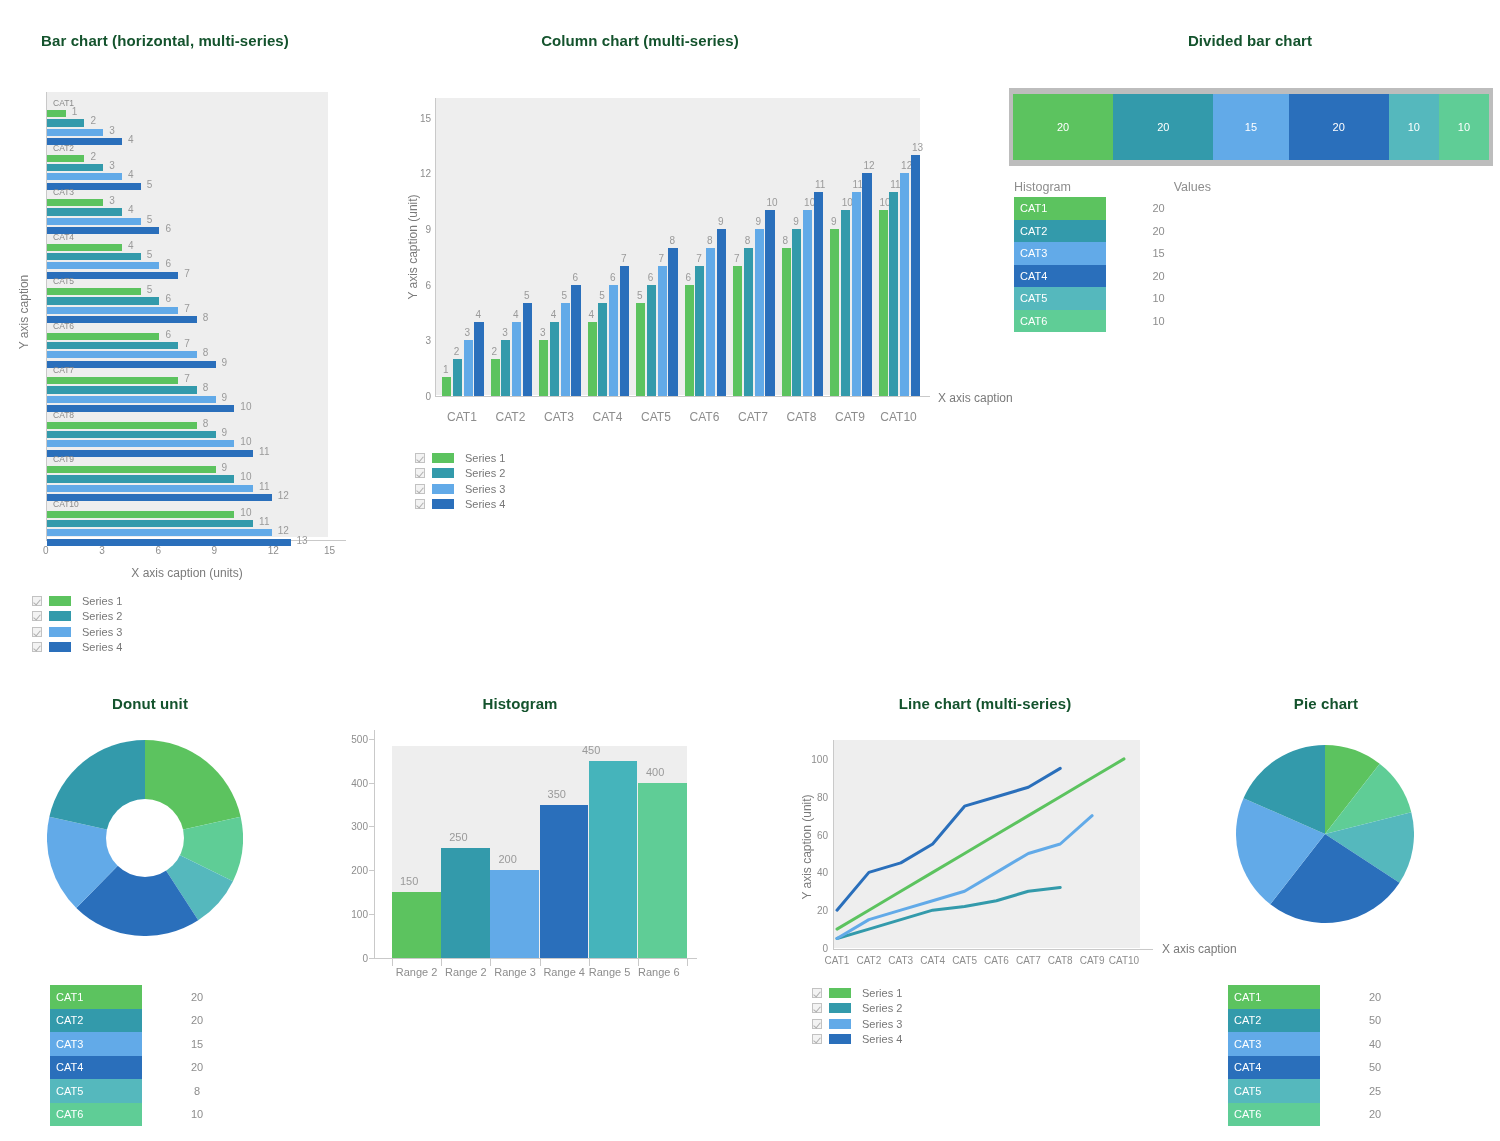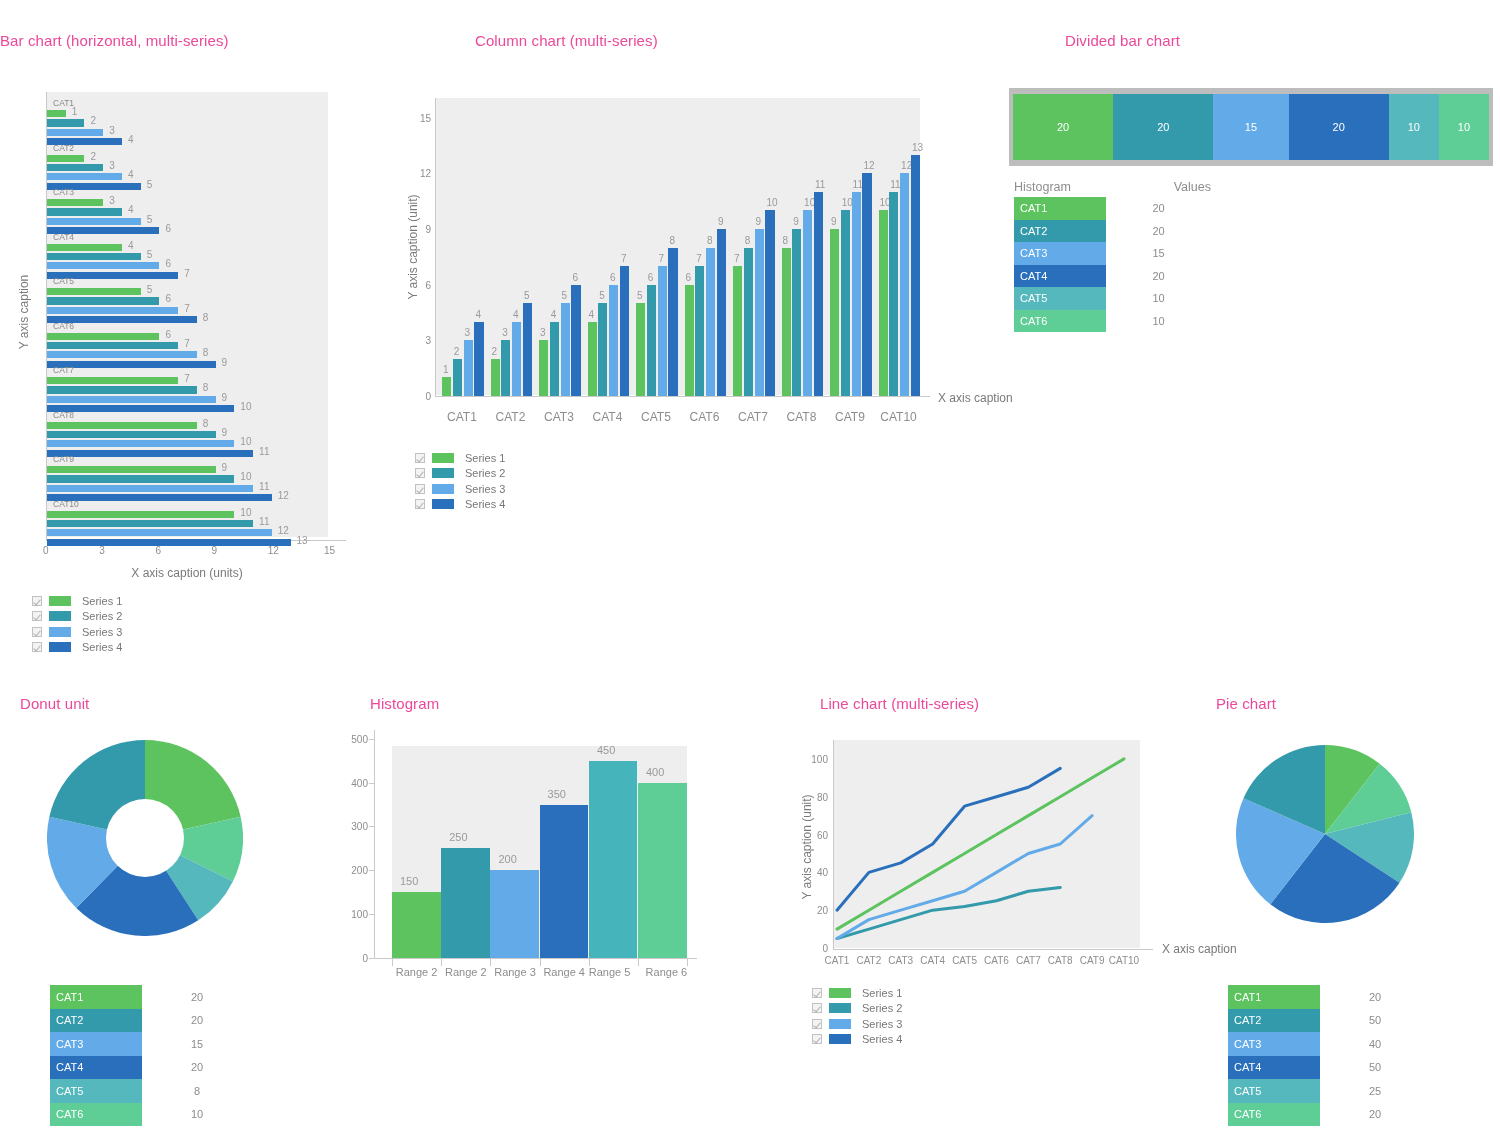--- a/index.html
+++ b/index.html
@@ -6,21 +6,21 @@
   body{
     width:1500px;height:1141px;
     background:#ffffff;
     font-family:"Liberation Sans", sans-serif;
     color:#555;
     position:relative;
     overflow:hidden;
   }
   .panel{position:absolute;}
   .chart-title{
-    font-size:15px;color:#ec4899;text-align:left;font-weight:400;
+    font-size:15px;color:#14532d;text-align:center;font-weight:700;
     letter-spacing:.1px;
   }
   .plot-bg{background:#eeeeee;position:absolute;}
   .axis-line{position:absolute;background:#c9c9c9;}
   .tick-lbl{position:absolute;font-size:10px;color:#8d8d8d;}
   .axis-cap{position:absolute;font-size:12px;color:#7a7a7a;}
   .val-lbl{position:absolute;font-size:10px;color:#9a9a9a;}
   .cat-lbl{position:absolute;font-size:8.5px;color:#8a8a8a;}
 
   
@@ -422,21 +422,21 @@
   <div id="hist-body">
       <div class="vbar" style="left: 52px; top: 202.231px; width: 48.6px; height: 65.7692px; background: rgb(92, 195, 95);"></div>
       <div class="val-lbl" style="left: 60px; top: 185.231px; font-size: 11px;">150</div>
       <div class="vbar" style="left: 101.2px; top: 158.385px; width: 48.6px; height: 109.615px; background: rgb(51, 154, 171);"></div>
       <div class="val-lbl" style="left: 109.2px; top: 141.385px; font-size: 11px;">250</div>
       <div class="vbar" style="left: 150.4px; top: 180.308px; width: 48.6px; height: 87.6923px; background: rgb(98, 170, 232);"></div>
       <div class="val-lbl" style="left: 158.4px; top: 163.308px; font-size: 11px;">200</div>
       <div class="vbar" style="left: 199.6px; top: 114.538px; width: 48.6px; height: 153.462px; background: rgb(42, 111, 187);"></div>
       <div class="val-lbl" style="left: 207.6px; top: 97.5385px; font-size: 11px;">350</div>
       <div class="vbar" style="left: 248.8px; top: 70.6923px; width: 48.6px; height: 197.308px; background: rgb(69, 180, 187);"></div>
-      <div class="val-lbl" style="left: 257px; top: 53.6923px; font-size: 11px;">450</div>
+      <div class="val-lbl" style="left: 242px; top: 53.6923px; font-size: 11px;">450</div>
       <div class="vbar" style="left: 298px; top: 92.6154px; width: 48.6px; height: 175.385px; background: rgb(95, 205, 150);"></div>
       <div class="val-lbl" style="left: 306px; top: 75.6154px; font-size: 11px;">400</div>
     </div>
   <div id="hist-yticks">
       <div class="tick-lbl" style="left: 8px; top: 263px; width: 20px; text-align: right;">0</div>
       <div class="axis-line" style="left: 29px; top: 268px; width: 6px; height: 1px;"></div>
       <div class="tick-lbl" style="left: 8px; top: 219.154px; width: 20px; text-align: right;">100</div>
       <div class="axis-line" style="left: 29px; top: 224.154px; width: 6px; height: 1px;"></div>
       <div class="tick-lbl" style="left: 8px; top: 175.308px; width: 20px; text-align: right;">200</div>
       <div class="axis-line" style="left: 29px; top: 180.308px; width: 6px; height: 1px;"></div>
@@ -451,21 +451,21 @@
       <div class="tick-lbl" style="left: 52px; top: 276px; width: 49.2px; text-align: center; font-size: 11px;">Range 2</div>
       <div class="axis-line" style="left: 52px; top: 268px; width: 1px; height: 8px;"></div>
       <div class="tick-lbl" style="left: 101.2px; top: 276px; width: 49.2px; text-align: center; font-size: 11px;">Range 2</div>
       <div class="axis-line" style="left: 101.2px; top: 268px; width: 1px; height: 8px;"></div>
       <div class="tick-lbl" style="left: 150.4px; top: 276px; width: 49.2px; text-align: center; font-size: 11px;">Range 3</div>
       <div class="axis-line" style="left: 150.4px; top: 268px; width: 1px; height: 8px;"></div>
       <div class="tick-lbl" style="left: 199.6px; top: 276px; width: 49.2px; text-align: center; font-size: 11px;">Range 4</div>
       <div class="axis-line" style="left: 199.6px; top: 268px; width: 1px; height: 8px;"></div>
       <div class="tick-lbl" style="left: 248.8px; top: 276px; width: 49.2px; text-align: left; font-size: 11px;">Range 5</div>
       <div class="axis-line" style="left: 248.8px; top: 268px; width: 1px; height: 8px;"></div>
-      <div class="tick-lbl" style="left: 298px; top: 276px; width: 49.2px; text-align: right; font-size: 11px;">Range 6</div>
+      <div class="tick-lbl" style="left: 298px; top: 276px; width: 49.2px; text-align: left; font-size: 11px;">Range 6</div>
       <div class="axis-line" style="left: 298px; top: 268px; width: 1px; height: 8px;"></div>
       <div class="axis-line" style="left: 347.2px; top: 268px; width: 1px; height: 8px;"></div>
     </div>
 </div>
 
 <div class="panel" id="p-line" style="left:780px;top:690px;width:460px;height:380px;">
   <div class="chart-title" style="position:absolute;left:40px;top:5px;width:330px;">Line chart (multi-series)</div>
   <div class="plot-bg" style="left:53px;top:50px;width:307px;height:208px;"></div>
   <div class="axis-line" style="left:53px;top:50px;width:1px;height:209px;"></div>
   <div class="axis-line" style="left:53px;top:259px;width:320px;height:1px;"></div>

